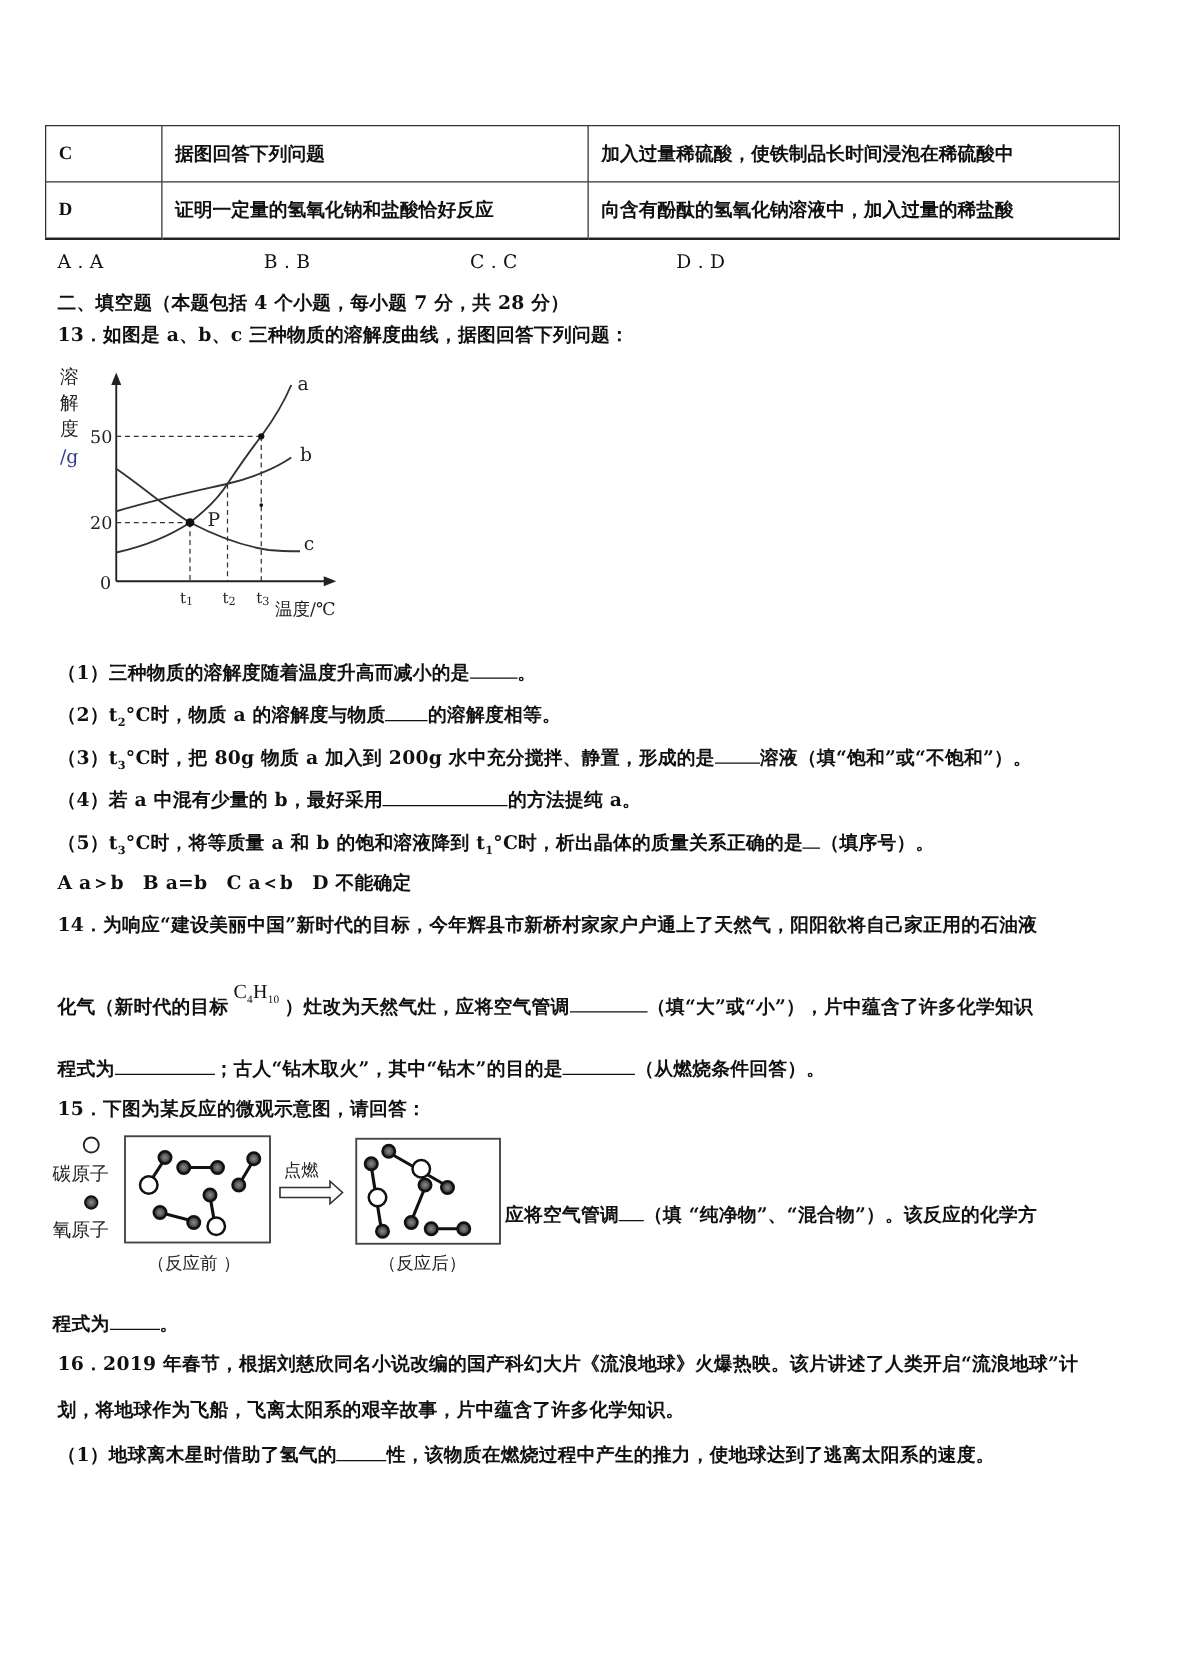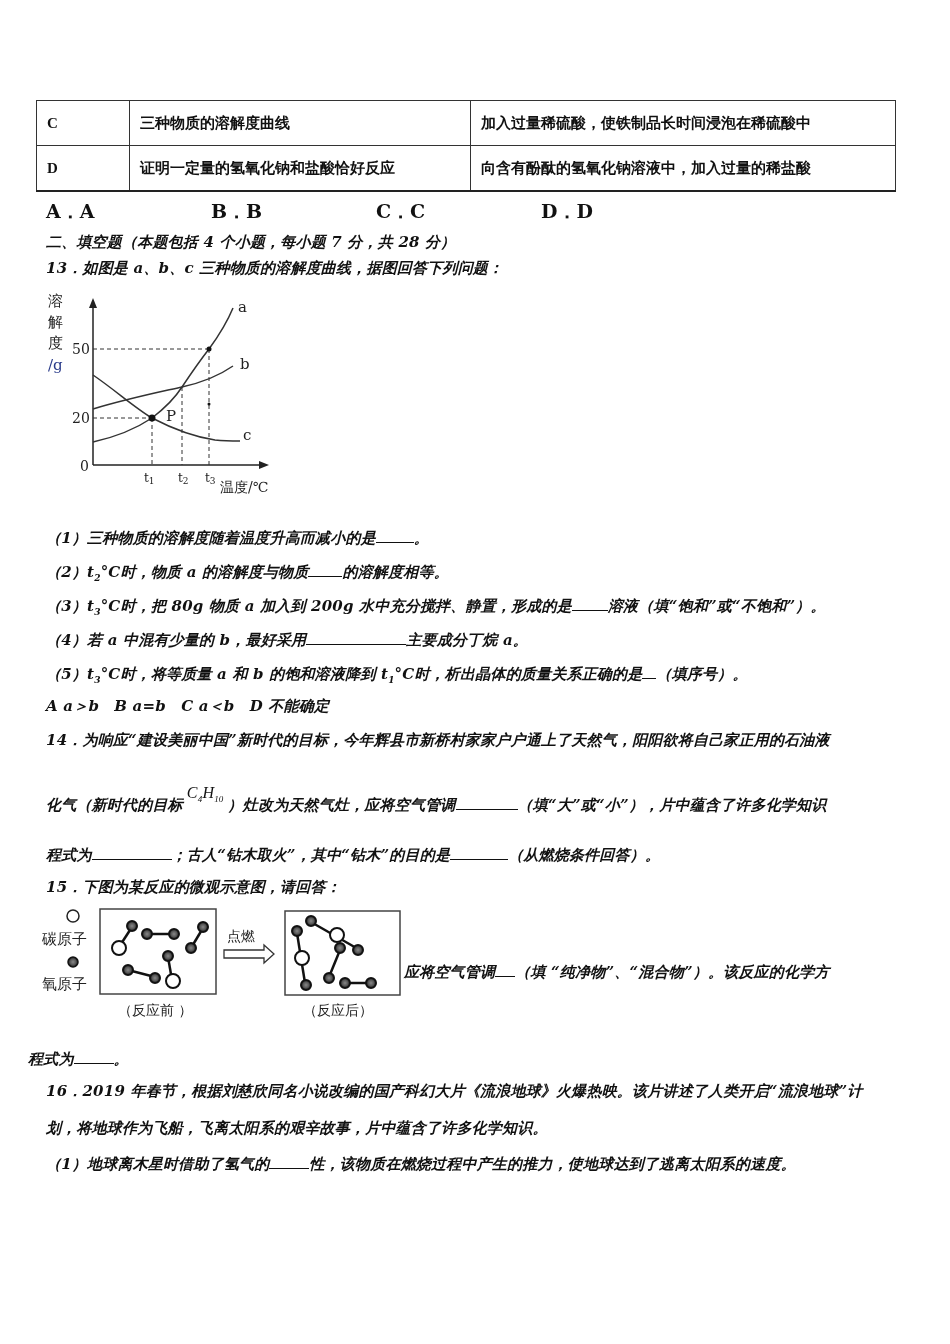--- a/index.html
+++ b/index.html
@@ -1,41 +1,41 @@
 <!DOCTYPE html>
 <html><head>
 <meta charset="utf-8">
 <style>
   html, body { margin:0; padding:0; background:#fff; }
   body { width:950px; height:1344px; position:relative; overflow:hidden;
          font-family:"DejaVu Serif","Liberation Serif",serif; color:#111; }
   .abs { position:absolute; white-space:nowrap; }
-  .t { font-size:15px; font-weight:bold; letter-spacing:0.2px;font-style:italic; }
+  .t { font-size:15px; font-weight:bold; letter-spacing:0.2px; }
 
   
   table.opts { position:absolute; left:36px; top:100px; width:860px; border-collapse:collapse; }
   table.opts td { border:1.5px solid #333; height:44px; font-size:15px; font-weight:bold; padding:0 10px; }
   table.opts td.c1 { width:72px; font-family:"Liberation Serif",serif; }
   table.opts td.c2 { width:320px; }
   table.opts tr:last-child td { border-bottom:2px solid #222; }
 
-  .answers span { display:inline-block; font-size:19px; font-weight:bold; }
+  .answers span { display:inline-block; font-size:15px; font-weight:normal; }
   .blank { display:inline-block; border-bottom:1.5px solid #111; height:1em; vertical-align:baseline; }
 
   .chart { position:absolute; left:40px; top:290px; width:250px; height:210px; }
   .diagram { position:absolute; left:40px; top:900px; width:370px; height:130px; }
 </style>
 </head>
 <body>
 
 <table class="opts">
   <tbody>
       <tr>
     <td class="c1">C</td>
-    <td class="c2">三种物质的溶解度曲线</td>
+    <td class="c2">据图回答下列问题</td>
     <td>加入过量稀硫酸，使铁制品长时间浸泡在稀硫酸中</td>
   </tr>
   <tr>
     <td class="c1">D</td>
     <td class="c2">证明一定量的氢氧化钠和盐酸恰好反应</td>
     <td>向含有酚酞的氢氧化钠溶液中，加入过量的稀盐酸</td>
   </tr>
 </tbody>
   </table>
 
@@ -91,21 +91,21 @@
 <div class="abs t" style="left:46px; top:527px;">
   <span>（1）三种物质的溶解度随着温度升高而减小的是</span><span class="blank" style="width:38px"></span><span>。</span>
 </div>
 <div class="abs t" style="left:46px; top:561px;">
   <span>（2）t</span><sub style="font-size:9px">2</sub><span>°C时，物质 a 的溶解度与物质</span><span class="blank" style="width:34px"></span><span>的溶解度相等。</span>
 </div>
 <div class="abs t" style="left:46px; top:595px;">
   <span>（3）t</span><sub style="font-size:9px">3</sub><span>°C时，把 80g 物质 a 加入到 200g 水中充分搅拌、静置，形成的是</span><span class="blank" style="width:36px"></span><span>溶液（填“饱和”或“不饱和”）。</span>
 </div>
 <div class="abs t" style="left:46px; top:629px;">
-  <span>（4）若 a 中混有少量的 b，最好采用</span><span class="blank" style="width:100px"></span><span>主要成分丁烷 a。</span>
+  <span>（4）若 a 中混有少量的 b，最好采用</span><span class="blank" style="width:100px"></span><span>的方法提纯 a。</span>
 </div>
 <div class="abs t" style="left:46px; top:663px;">
   <span>（5）t</span><sub style="font-size:9px">3</sub><span>°C时，将等质量 a 和 b 的饱和溶液降到 t</span><sub style="font-size:9px">1</sub><span>°C时，析出晶体的质量关系正确的是</span><span class="blank" style="width:14px"></span><span>（填序号）。</span>
 </div>
 <div class="abs t" style="left:46px; top:697px;">A a＞b　B a=b　C a＜b　D 不能确定</div>
 
 <div class="abs t" style="left:46px; top:731px;">14．为响应“建设美丽中国”新时代的目标，今年辉县市新桥村家家户户通上了天然气，阳阳欲将自己家正用的石油液</div>
 <div class="abs t" style="left:46px; top:794px;">
   <span>化气（新时代的目标</span><span style="font-weight:normal; font-family:'Liberation Serif',serif; font-size:16px; position:relative; top:-12px; margin:0 4px;"><span>C</span><sub style="font-size:9px">4</sub><span>H</span><sub style="font-size:9px">10</sub></span><span>）灶改为天然气灶，应将空气管调</span><span class="blank" style="width:62px"></span><span>（填“大”或“小”），片中蕴含了许多化学知识</span>
 </div>
@@ -172,21 +172,21 @@
     <circle cx="305" cy="83" r="5" fill="url(#og)"></circle>
     <circle cx="331" cy="83" r="5" fill="url(#og)"></circle>
   </g>
   <text x="78" y="115" font-size="14" font-family="DejaVu Serif, serif" fill="#222">（反应前 ）</text>
   <text x="263" y="115" font-size="14" font-family="DejaVu Serif, serif" fill="#222">（反应后）</text>
 </svg>
 
 <div class="abs t" style="left:404px; top:961px;">
   <span>应将空气管调</span><span class="blank" style="width:20px"></span><span>（填 “纯净物”、“混合物”）。该反应的化学方</span>
 </div>
-<div class="abs t" style="left:28px; top:1048px;">
+<div class="abs t" style="left:42px; top:1048px;">
   <span>程式为</span><span class="blank" style="width:40px"></span><span>。</span>
 </div>
 
 <div class="abs t" style="left:46px; top:1082px;text-align:center;">16．2019 年春节，根据刘慈欣同名小说改编的国产科幻大片《流浪地球》火爆热映。该片讲述了人类开启“流浪地球”计</div>
 <div class="abs t" style="left:46px; top:1119px;">划，将地球作为飞船，飞离太阳系的艰辛故事，片中蕴含了许多化学知识。</div>
 <div class="abs t" style="left:46px; top:1153px;">
   <span>（1）地球离木星时借助了氢气的</span><span class="blank" style="width:40px"></span><span>性，该物质在燃烧过程中产生的推力，使地球达到了逃离太阳系的速度。</span>
 </div>
 
 </body></html>

